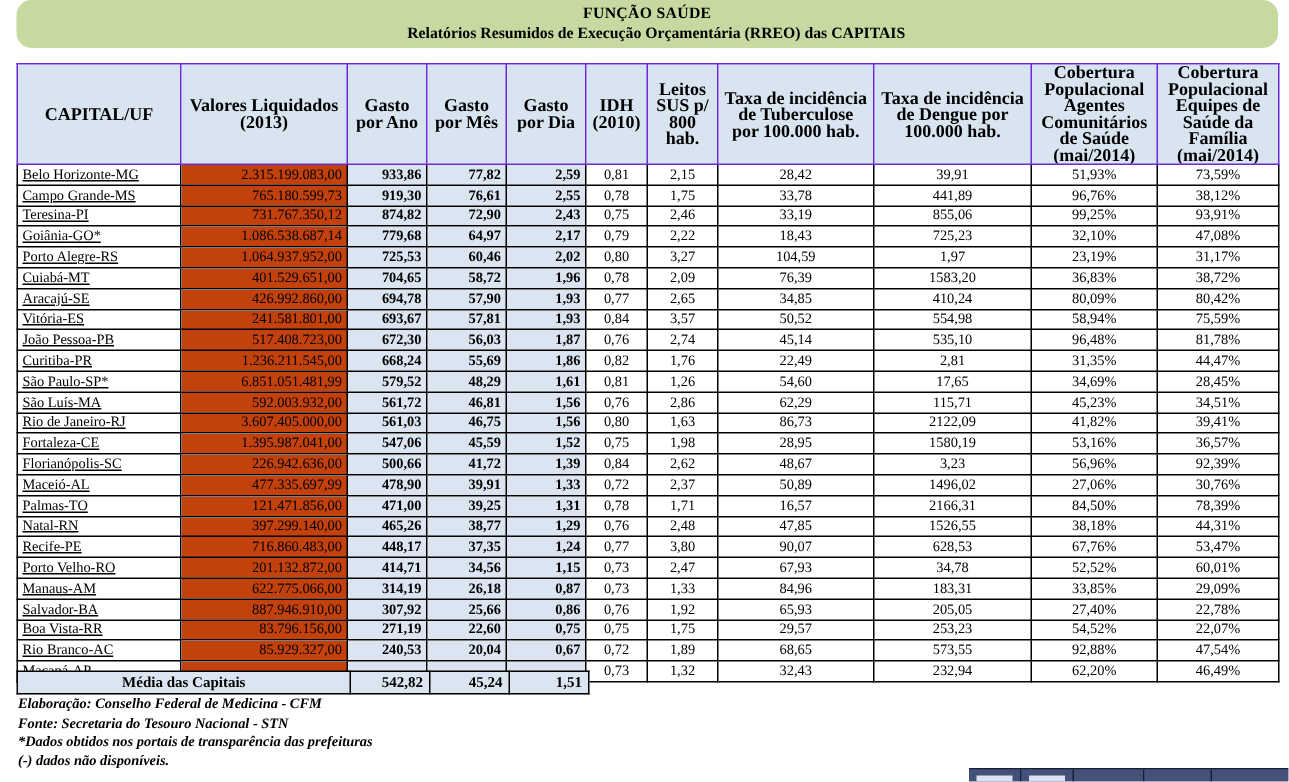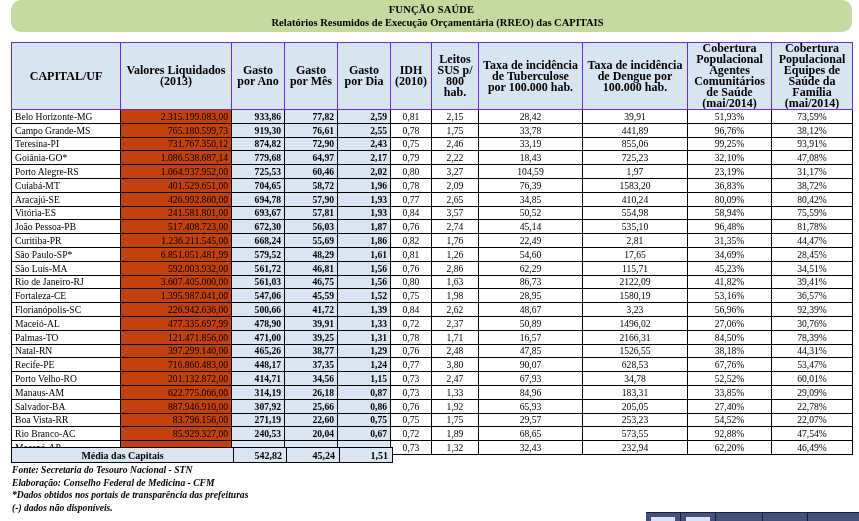--- a/index.html
+++ b/index.html
@@ -73,21 +73,21 @@
     font-size: 12px;
     line-height: 11px;
     white-space: normal;
     border: 1px solid #6d28d9;
     border-width: 1.5px;
   }
   table.main tbody td {
     height: 13.8px;
     vertical-align: middle;
   }
-  td.c-name   { text-align: left;   background: #ffffff; }
+  td.c-name   { text-align: left;   background: #ffffff; text-decoration: underline; }
   td.c-val    { text-align: right;  background: #c2410c; }
   td.c-hi     { text-align: right;  background: #dbe5f1; font-weight: bold; }
   td.c-ctr    { text-align: center; background: #ffffff; }
 
   
   col.w-name { width: 109px; }
   col.w-val  { width: 111px; }
   col.w-gpa  { width: 53px; }
   col.w-gpm  { width: 53px; }
   col.w-gpd  { width: 53px; }
@@ -546,22 +546,22 @@
           <td class="avg-label">Média das Capitais</td>
           <td class="avg-num">542,82</td>
           <td class="avg-num">45,24</td>
           <td class="avg-num">1,51</td>
         </tr>
       </tbody>
     </table>
   </div>
 
   <div class="notes">
+    <div class="note">Elaboração: Conselho Federal de Medicina - CFM</div>
     <div class="note">Fonte: Secretaria do Tesouro Nacional - STN</div>
-    <div class="note">Elaboração: Conselho Federal de Medicina - CFM</div>
     <div class="note">*Dados obtidos nos portais de transparência das prefeituras</div>
     <div class="note">(-) dados não disponíveis.</div>
   </div>
 
   <div class="bottom-bar">
     <div class="bb-cell c1"></div>
     <div class="bb-cell c2"></div>
     <div class="bb-cell c3"></div>
     <div class="bb-cell c4"></div>
     <div class="bb-cell c5"></div>

